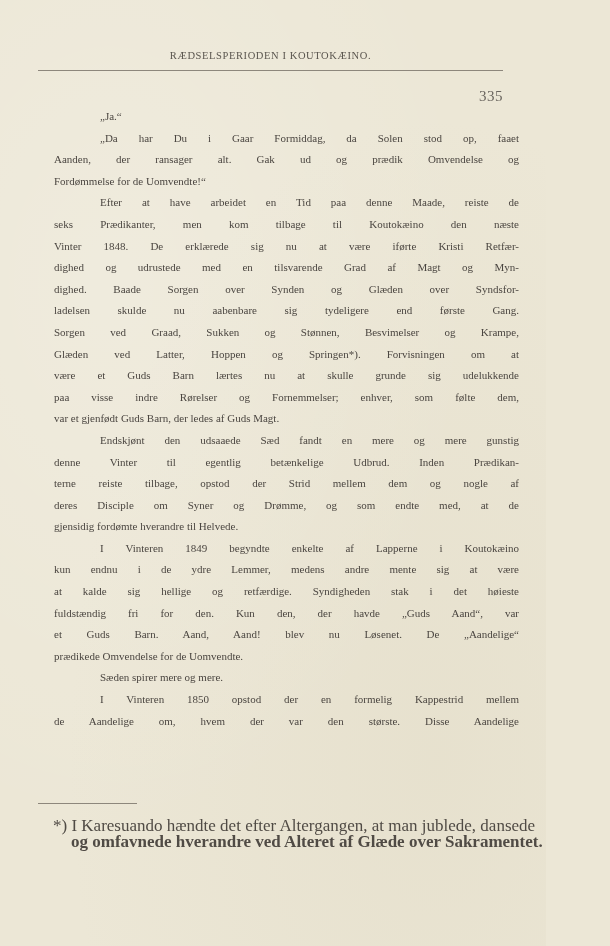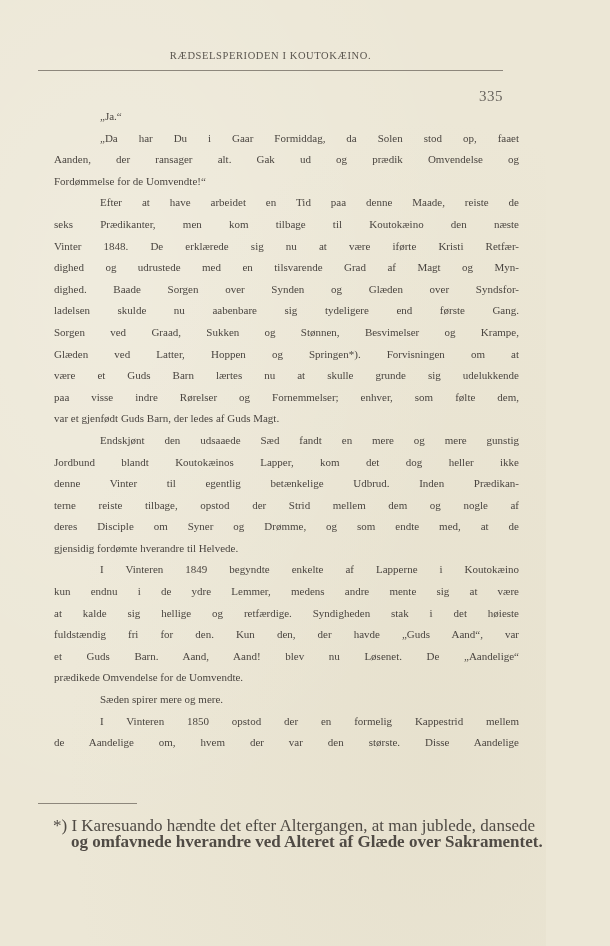--- a/index.html
+++ b/index.html
@@ -144,21 +144,20 @@
       <span class="line">ladelsen skulde nu aabenbare sig tydeligere end første Gang.</span>
       <span class="line">Sorgen ved Graad, Sukken og Stønnen, Besvimelser og Krampe,</span>
       <span class="line">Glæden ved Latter, Hoppen og Springen*). Forvisningen om at</span>
       <span class="line">være et Guds Barn lærtes nu at skulle grunde sig udelukkende</span>
       <span class="line">paa visse indre Rørelser og Fornemmelser; enhver, som følte dem,</span>
       <span class="line last">var et gjenfødt Guds Barn, der ledes af Guds Magt.</span>
     </div>
 
     <div>
       <span class="line indent">Endskjønt den udsaaede Sæd fandt en mere og mere gunstig</span>
-      <span class="line">Jordbund blandt Koutokæinos Lapper, kom det dog heller ikke</span>
       <span class="line">denne Vinter til egentlig betænkelige Udbrud. Inden Prædikan-</span>
       <span class="line">terne reiste tilbage, opstod der Strid mellem dem og nogle af</span>
       <span class="line">deres Disciple om Syner og Drømme, og som endte med, at de</span>
       <span class="line last">gjensidig fordømte hverandre til Helvede.</span>
     </div>
 
     <div>
       <span class="line indent">I Vinteren 1849 begyndte enkelte af Lapperne i Koutokæino</span>
       <span class="line">kun endnu i de ydre Lemmer, medens andre mente sig at være</span>
       <span class="line">at kalde sig hellige og retfærdige. Syndigheden stak i det høieste</span>

